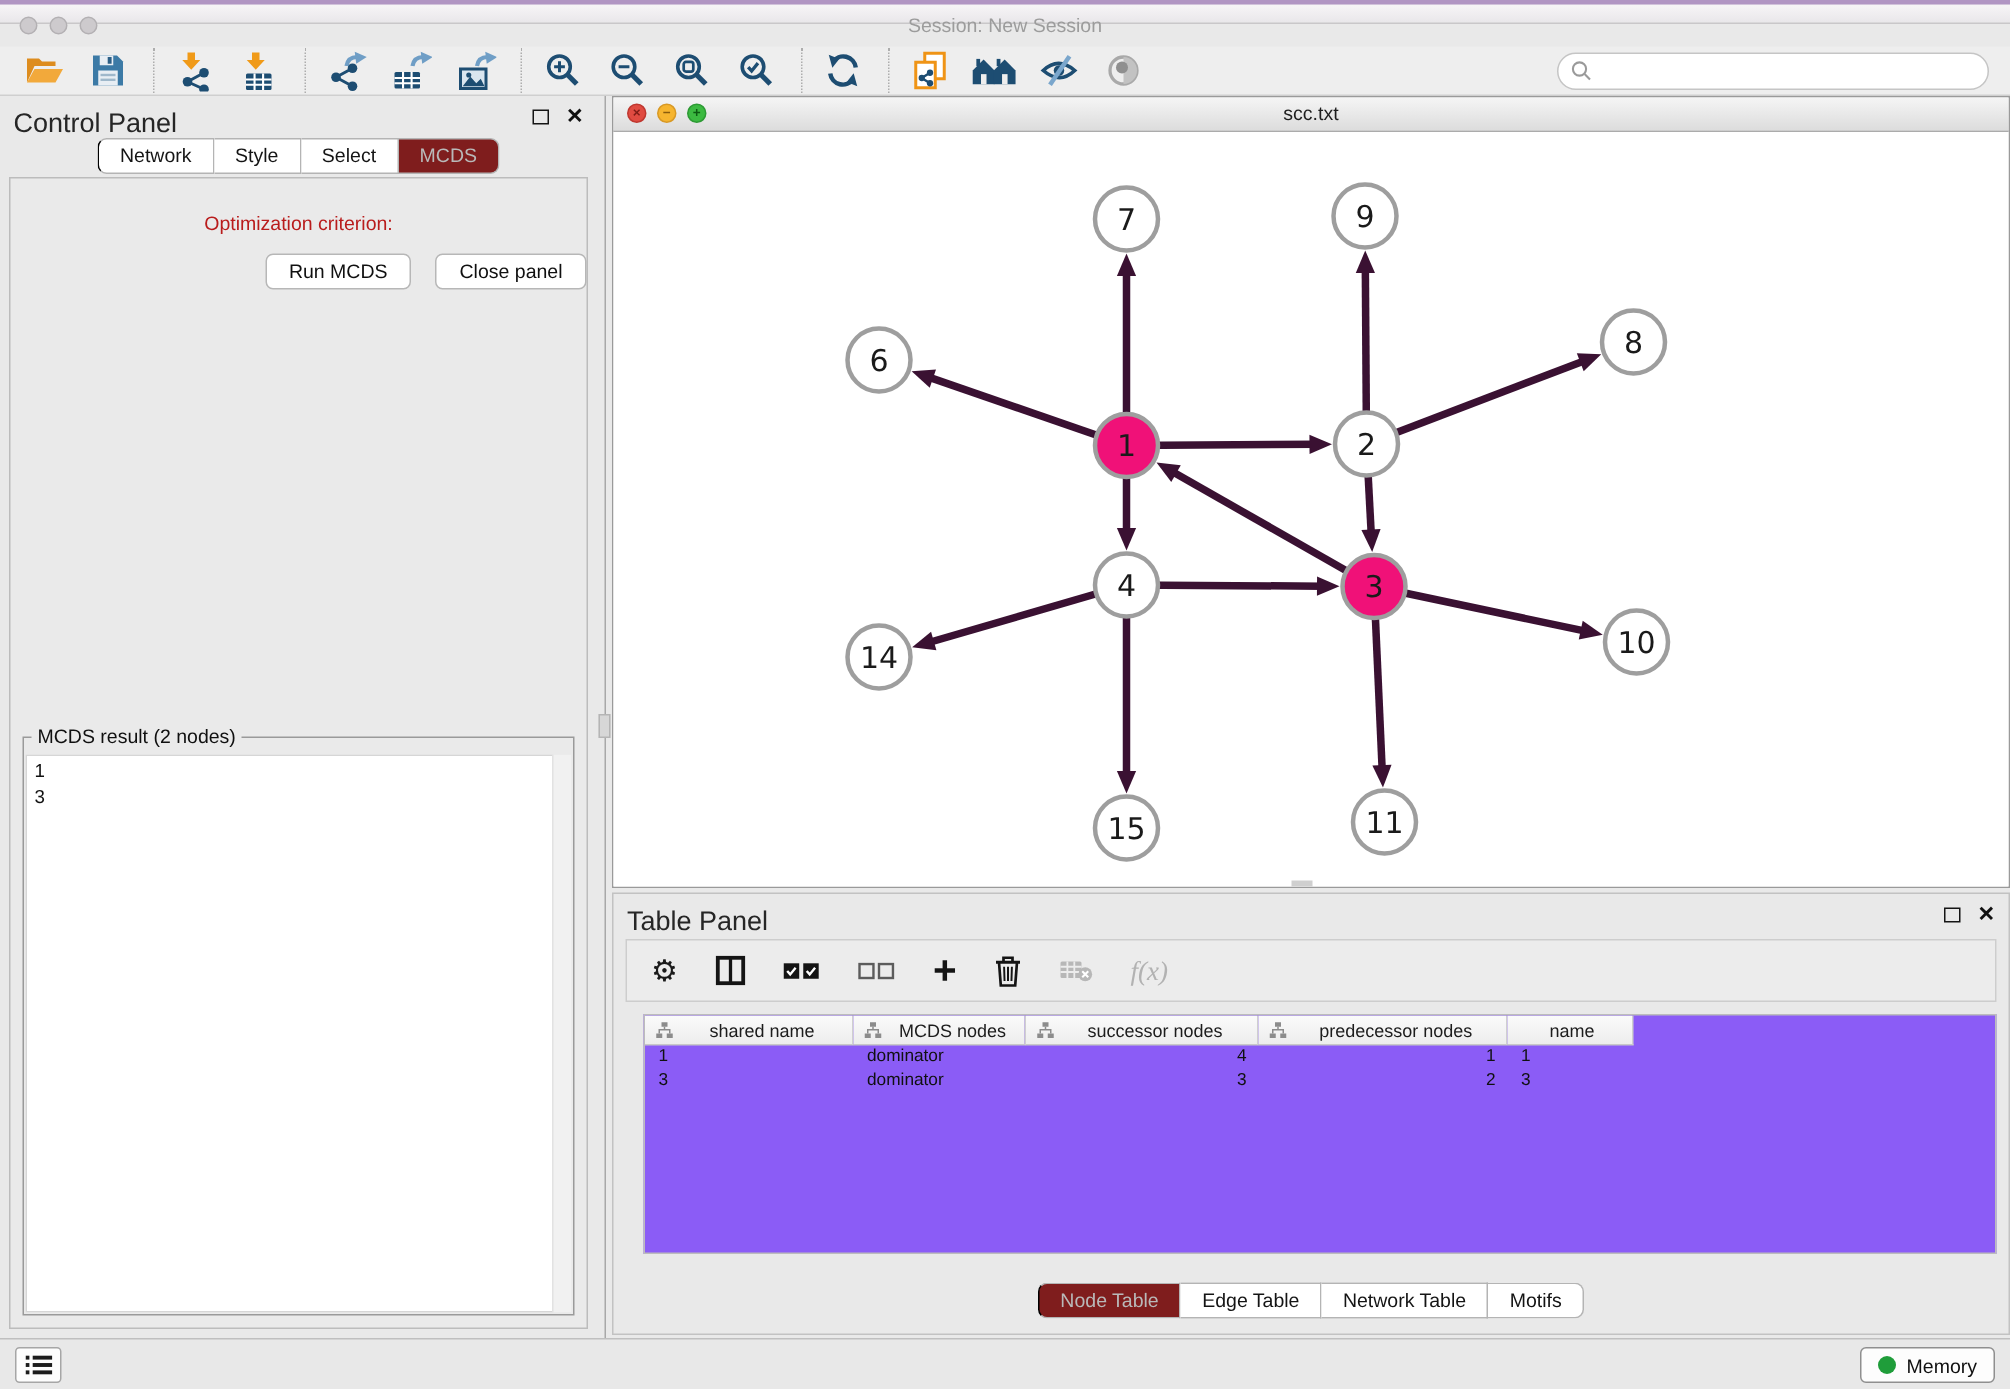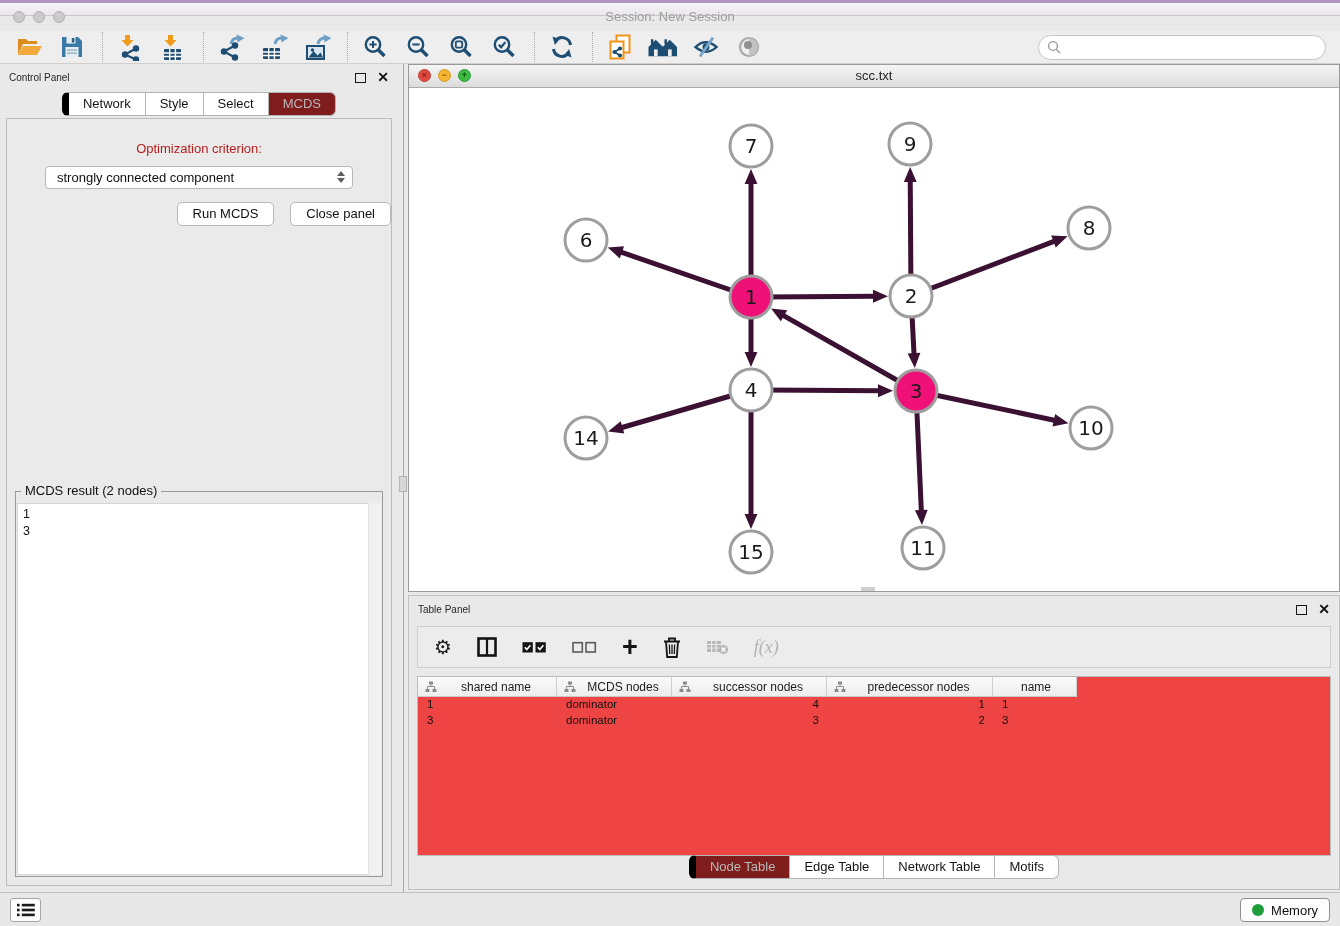--- a/index.html
+++ b/index.html
@@ -26,29 +26,29 @@
     margin:0 12px 0 2px; flex:none; }
   .search-wrap { margin-left:auto; position:relative; width:288px; height:25px; flex:none; }
   .search-wrap input { width:100%; height:100%; border:1px solid #c5c5c5;
     border-radius:13px; padding-left:27px; font-size:13px; background:#fff; outline:none; }
   .search-glyph { position:absolute; left:9px; top:5px; }
 
   
   .control-panel { position:absolute; top:64px; left:0; width:398px; bottom:34px;
     background:#e9e9e9; }
   .panel-header { position:relative; height:28px; }
-  .panel-title { font-size:10px; color:#262626; padding:8px 0 0 9px; }
+  .panel-title { font-size:18px; color:#262626; padding:8px 0 0 9px; }
   .panel-ctrls { position:absolute; right:9px; top:8px; display:flex; gap:11px; align-items:center; }
   .float-glyph { width:11px; height:10px; border:1.7px solid #151515; display:inline-block; }
   .close-glyph { font-size:14px; font-weight:bold; color:#111; line-height:11px; }
 
   .seg-tabs { display:flex; justify-content:center; position:relative; z-index:2; }
   .seg { background:#fff; border:1px solid #b4b4b4; border-left:none;
     padding:3px 14px 4px; font-size:13px; color:#141414; cursor:default; white-space:nowrap; }
-  .seg:first-child { border-left:7px solid #000000; border-radius:6px 0 0 6px; }
+  .seg:first-child { border-left:1px solid #000000; border-radius:6px 0 0 6px; }
   .seg:last-child { border-radius:0 6px 6px 0; }
   .seg.selected { background:#7f1d1d; color:#b9b9b9; }
 
   .cp-box { position:absolute; left:6px; right:6px; top:54px; bottom:6px;
     border:1px solid #bcbcbc; background:#eaeaea; }
   .opt-label { text-align:center; margin-top:22px; font-size:13px; color:#b91c1c; }
   .dropdown { margin:10px auto 0; width:308px; height:23px; background:#fff;
     border:1px solid #b7b7b7; border-radius:4px; position:relative;
     font-size:13px; line-height:21px; padding-left:11px; color:#101010; cursor:default; }
   .dd-arrows { position:absolute; right:7px; top:4px; display:flex; flex-direction:column; gap:2px; }
@@ -96,22 +96,22 @@
   .table-panel { position:absolute; left:408px; top:595px; width:932px; height:295px;
     background:#e9e9e9; border:1px solid #c2c2c2; }
   .tp-toolbar { position:absolute; left:8px; right:8px; top:30px; height:42px;
     background:#ececec; border:1px solid #cdcdcd; display:flex; align-items:center;
     padding-left:16px; gap:25px; }
   .tp-tool { display:flex; align-items:center; justify-content:center; cursor:default; }
   .glyph-gear { font-family:"DejaVu Sans", sans-serif; font-size:20px; color:#1b1b1b; }
   .glyph-plus { font-size:27px; font-weight:bold; color:#141414; line-height:20px; }
   .glyph-fx { font-family:"Liberation Serif", serif; font-style:italic;
     font-size:18px; color:#b2b2b2; }
-  .tp-table { position:absolute; left:8px; right:8px; top:80px; height:180px;
-    background:#ef4444; border:1px solid #bcbcbc; overflow:hidden; }
+  .tp-table { position:absolute; left:20px; right:8px; top:80px; height:160px;
+    background:#8b5cf6; border:1px solid #bcbcbc; overflow:hidden; }
   .tp-thead { display:flex; height:20px; }
   .th { display:flex; align-items:center; gap:3px; padding:0 4px 0 7px;
     background:linear-gradient(#fbfbfb,#ededed); border-right:1px solid #cfcfcf;
     border-bottom:1px solid #c8c8c8; font-size:12px; color:#1c1c1c; flex:none; }
   .th .lab { flex:1; text-align:center; }
   .tr { display:flex; height:16px; font-size:11.5px; color:#101010; }
   .td { flex:none; padding:1px 8px 0 9px; }
   .td.right { text-align:right; }
   .tp-tabs { position:absolute; left:0; right:0; bottom:10px; display:flex; justify-content:center; }
 
@@ -305,27 +305,20 @@
     </div>
   </div>
   <div class="seg-tabs" id="cp-tabs">
       <span class="seg">Network</span>
       <span class="seg">Style</span>
       <span class="seg">Select</span>
       <span class="seg selected">MCDS</span>
     </div>
   <div class="cp-box">
     <div class="opt-label">Optimization criterion:</div>
-    <div class="dropdown">
-      <span>strongly connected component</span>
-      <span class="dd-arrows">
-        <i class="tri-up"></i>
-          <i class="tri-down"></i>
-        </span>
-    </div>
     <div class="btn-row">
       <button class="btn">Run MCDS</button>
       <button class="btn">Close panel</button>
     </div>
     <div class="result-group">
       <span class="result-legend">MCDS result (2 nodes)</span>
       <div class="result-text" id="result-text">1
 3</div>
       <div class="result-scroll"></div>
     </div>

